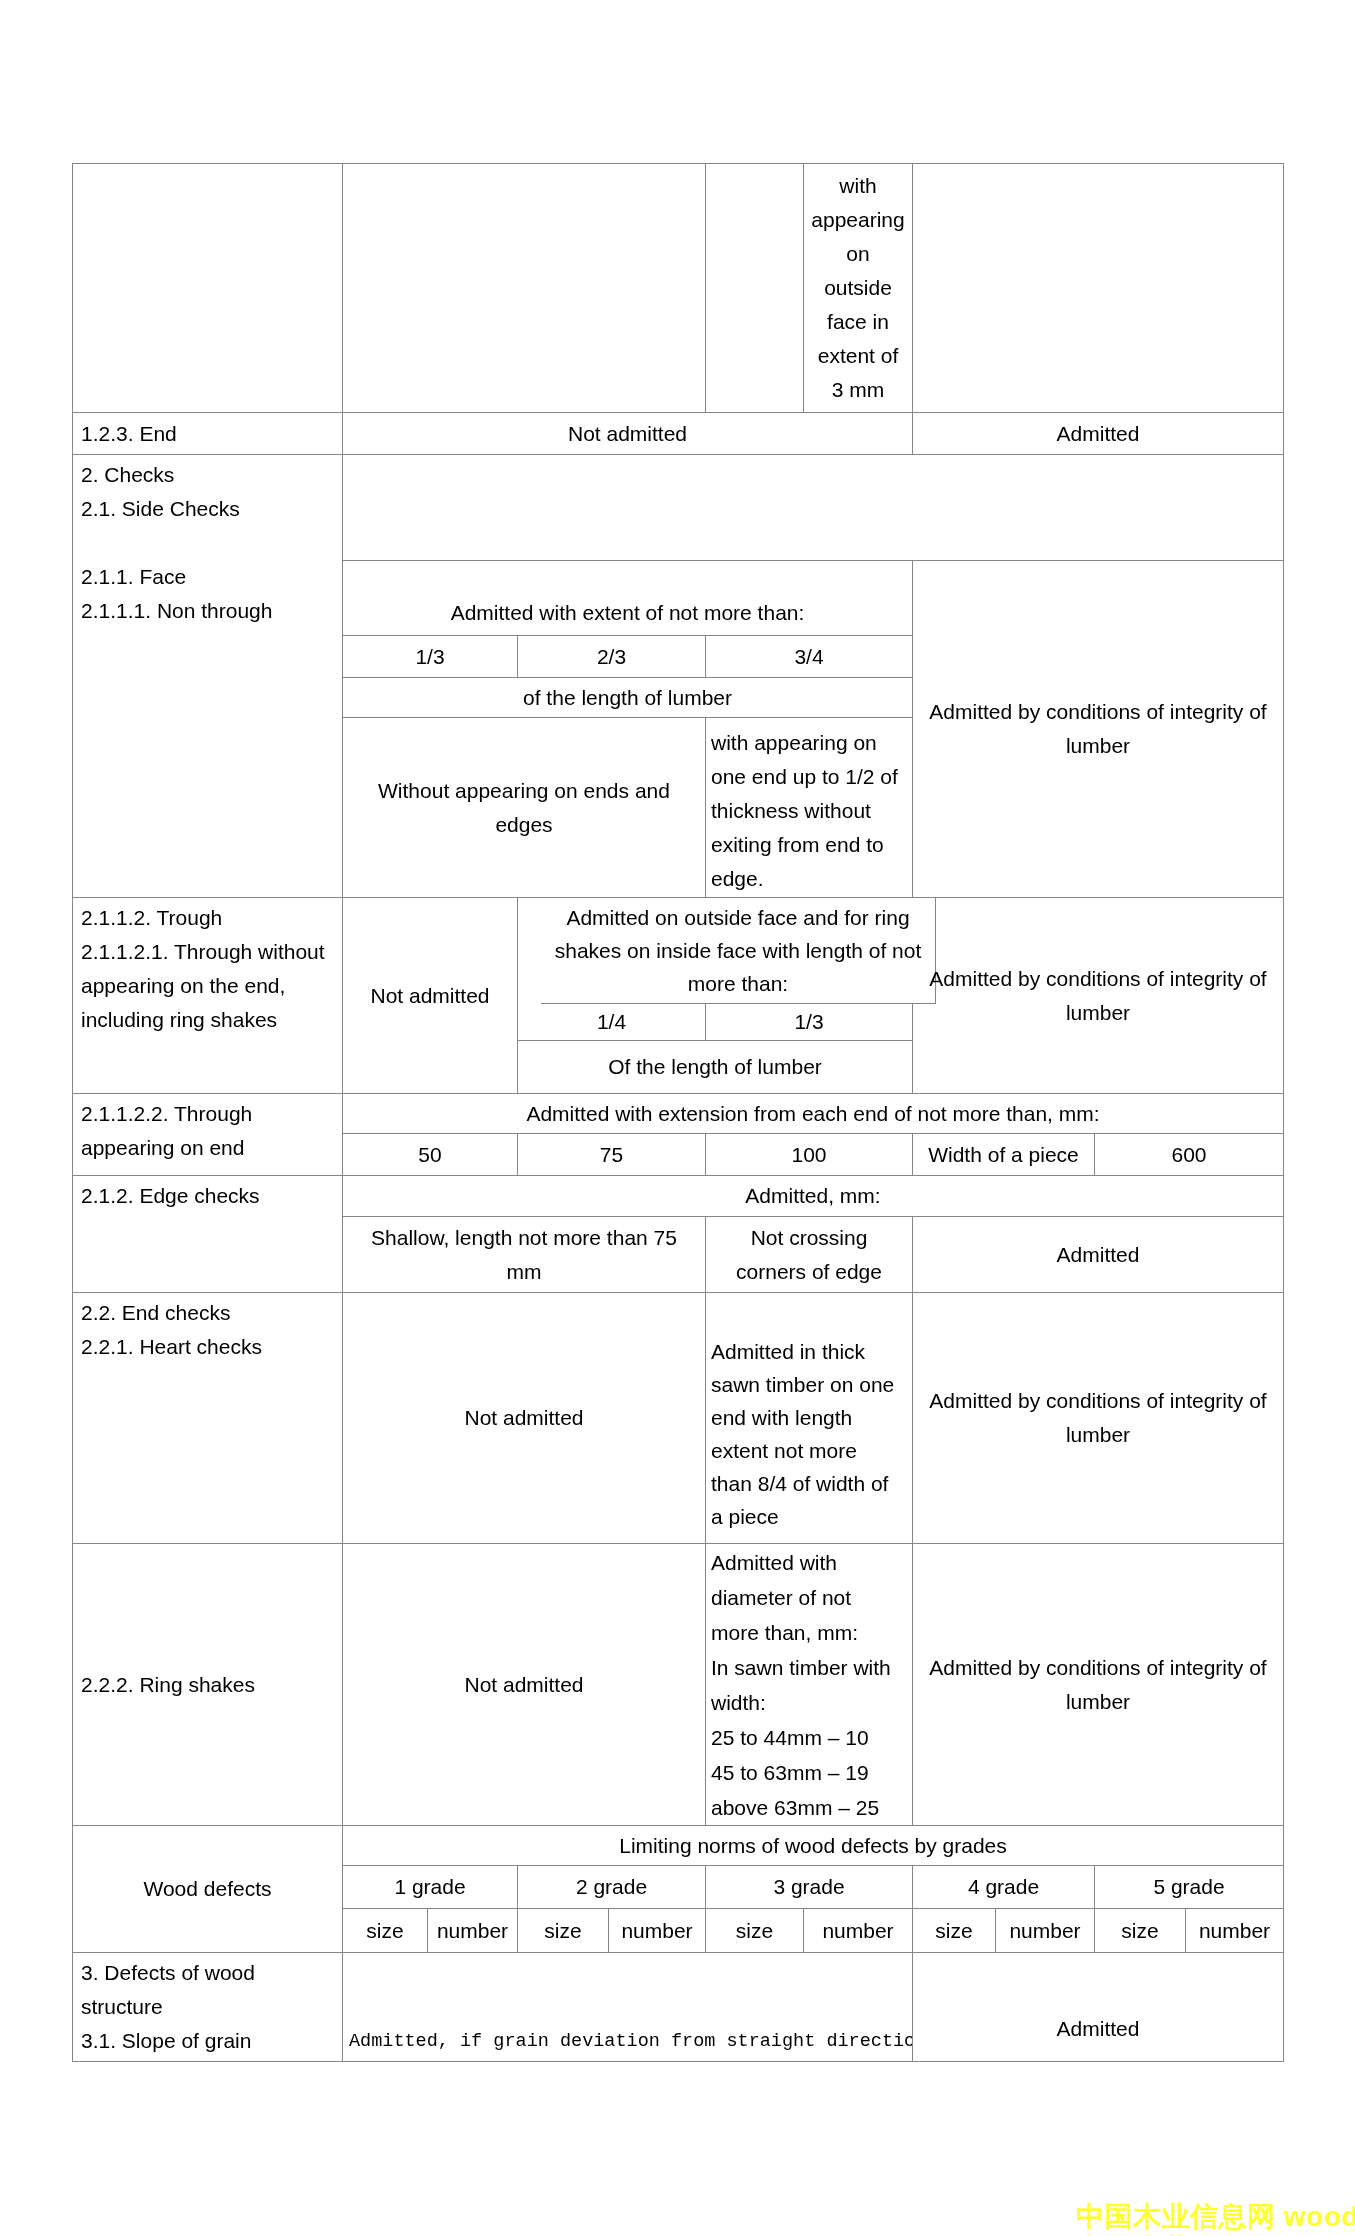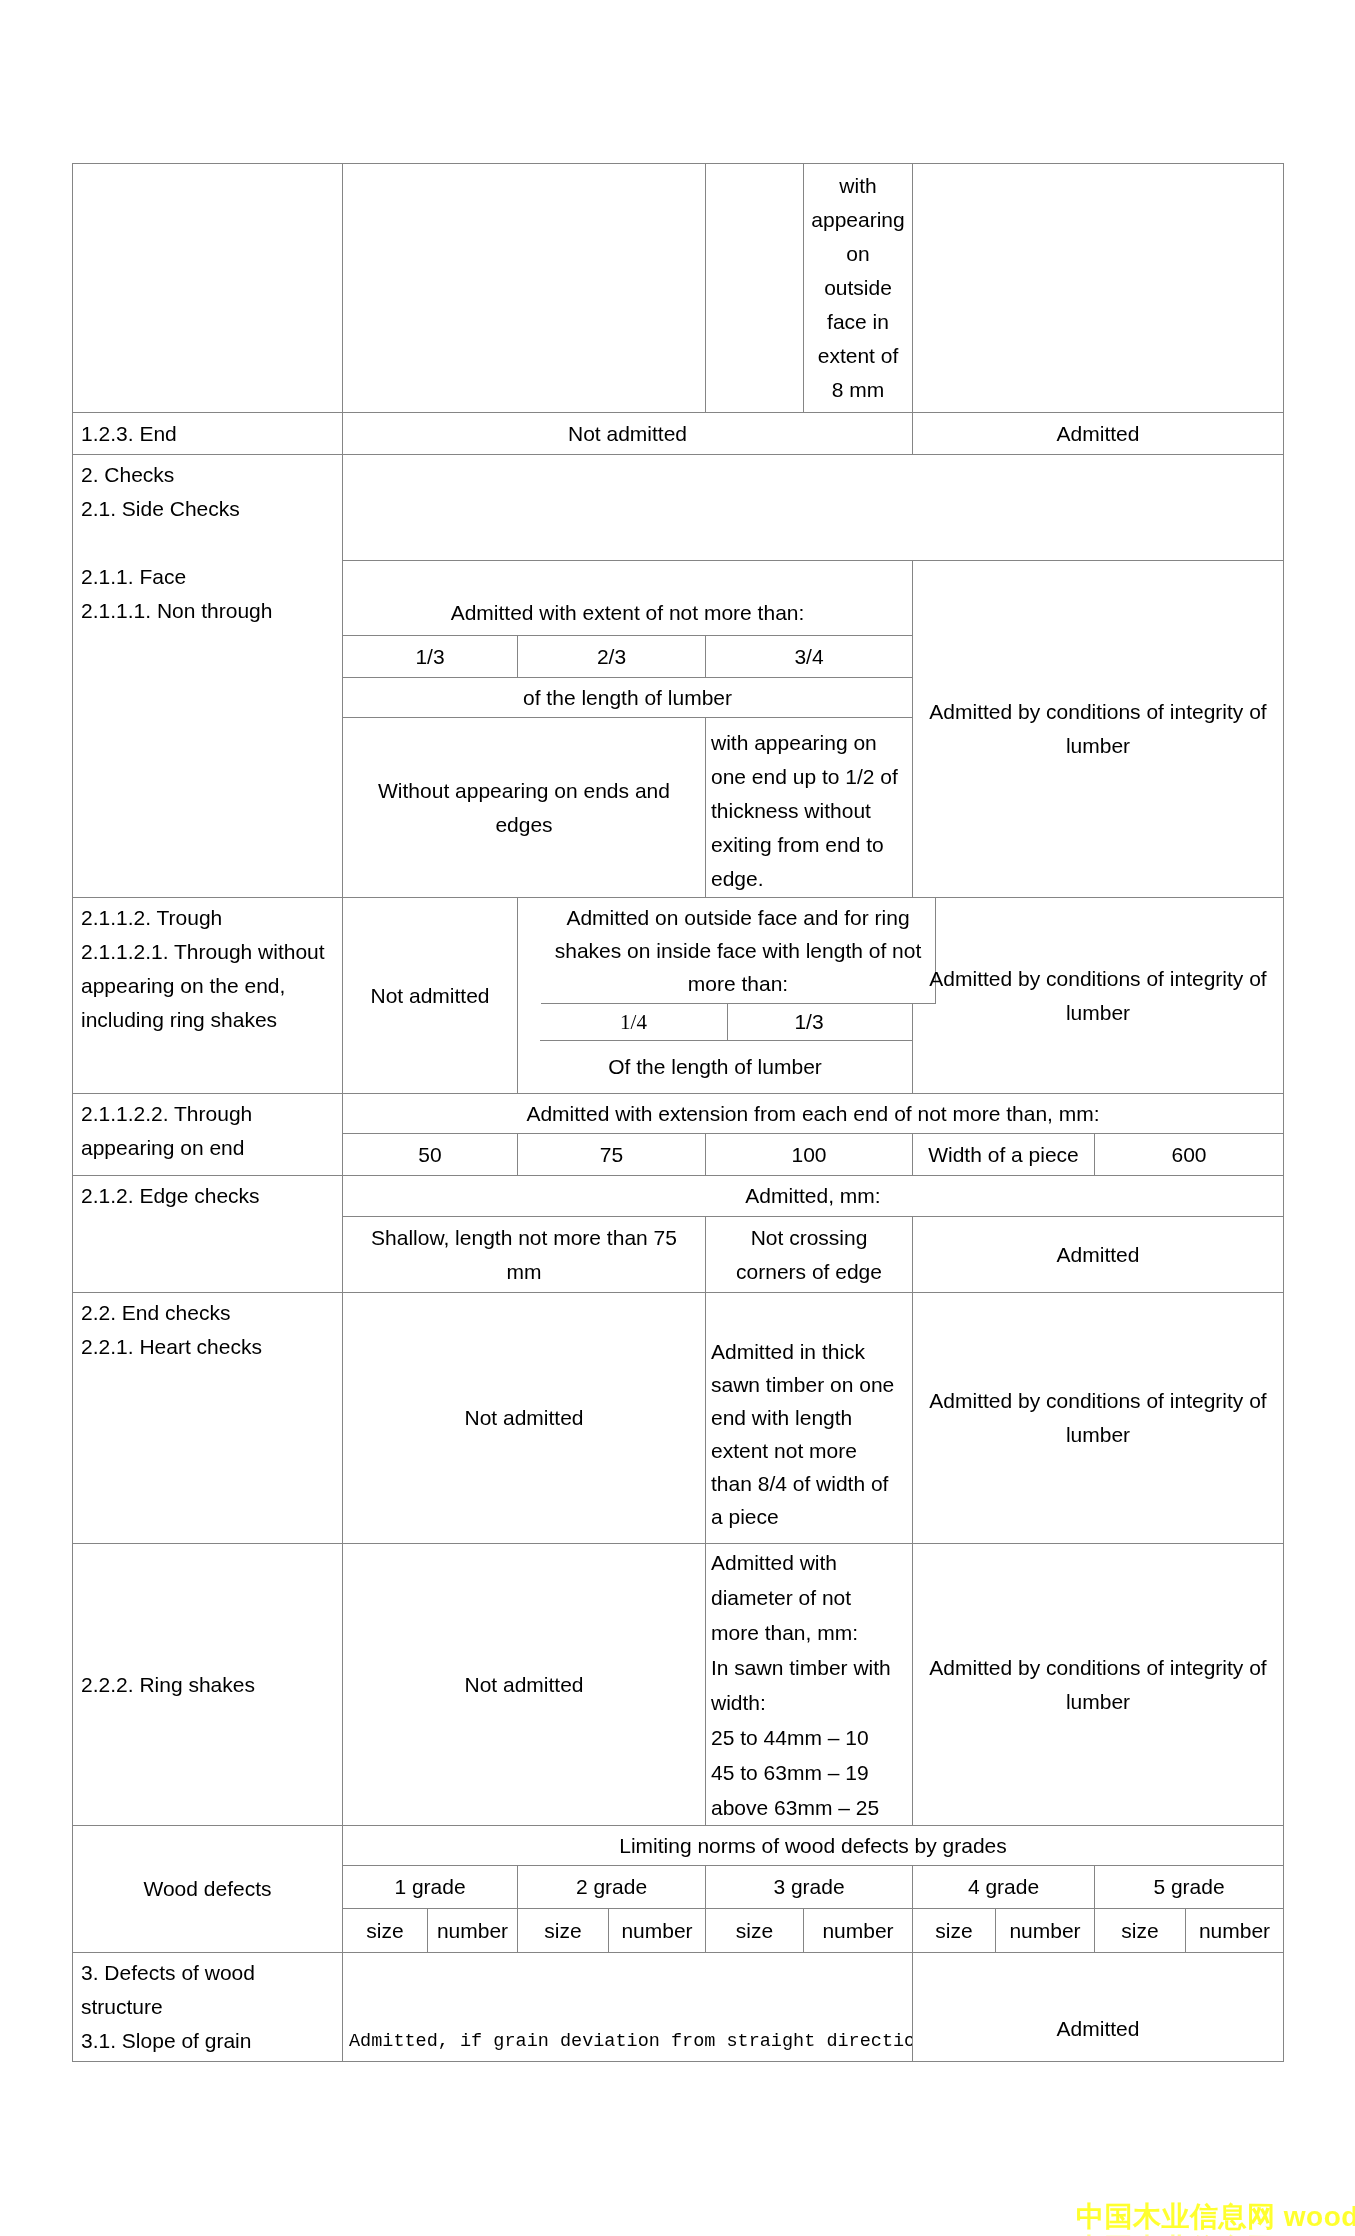--- a/index.html
+++ b/index.html
@@ -44,21 +44,21 @@
 
   <div class="cell" style="left:0;top:0;width:270px;height:249px;"></div>
   <div class="cell" style="left:270px;top:0;width:363px;height:249px;"></div>
   <div class="cell" style="left:633px;top:0;width:98px;height:249px;"></div>
   <div class="cell" style="left:731px;top:0;width:109px;height:249px;">with
 appearing
 on
 outside
 face in
 extent of
-8 mm</div>
+3 mm</div>
   <div class="cell" style="left:840px;top:0;width:371px;height:249px;"></div>
 
   <div class="cell al" style="left:0;top:249px;width:270px;height:42px;">1.2.3. End</div>
   <div class="cell" style="left:270px;top:249px;width:570px;height:42px;">Not admitted</div>
   <div class="cell" style="left:840px;top:249px;width:371px;height:42px;">Admitted</div>
 
   <div class="cell al at" style="left:0;top:291px;width:270px;height:443px;">2. Checks
 2.1. Side Checks
 
 2.1.1. Face
@@ -80,21 +80,21 @@
 lumber</div>
 
   <div class="cell al at" style="left:0;top:734px;width:270px;height:196px;">2.1.1.2. Trough
 2.1.1.2.1. Through without
 appearing on the end,
 including ring shakes</div>
   <div class="cell" style="left:270px;top:734px;width:175px;height:196px;">Not admitted</div>
   <div class="cell lh33" style="left:468px;top:734px;width:395px;height:106px;">Admitted on outside face and for ring
 shakes on inside face with length of not
 more than:</div>
-  <div class="cell" style="left:467px;top:840px;width:188px;height:37px;font-family:Liberation Serif, serif;">1/4</div>
+  <div class="cell" style="left:445px;top:840px;width:188px;height:37px;">1/4</div>
   <div class="cell" style="left:633px;top:840px;width:207px;height:37px;">1/3</div>
   <div class="cell" style="left:445px;top:877px;width:395px;height:53px;">Of the length of lumber</div>
   <div class="cell" style="left:840px;top:734px;width:371px;height:196px;">Admitted by conditions of integrity of
 lumber</div>
 
   <div class="cell al at" style="left:0;top:930px;width:270px;height:82px;">2.1.1.2.2. Through
 appearing on end</div>
   <div class="cell" style="left:270px;top:930px;width:941px;height:40px;">Admitted with extension from each end of not more than, mm:</div>
   <div class="cell" style="left:270px;top:970px;width:175px;height:42px;">50</div>
   <div class="cell" style="left:445px;top:970px;width:188px;height:42px;">75</div>

